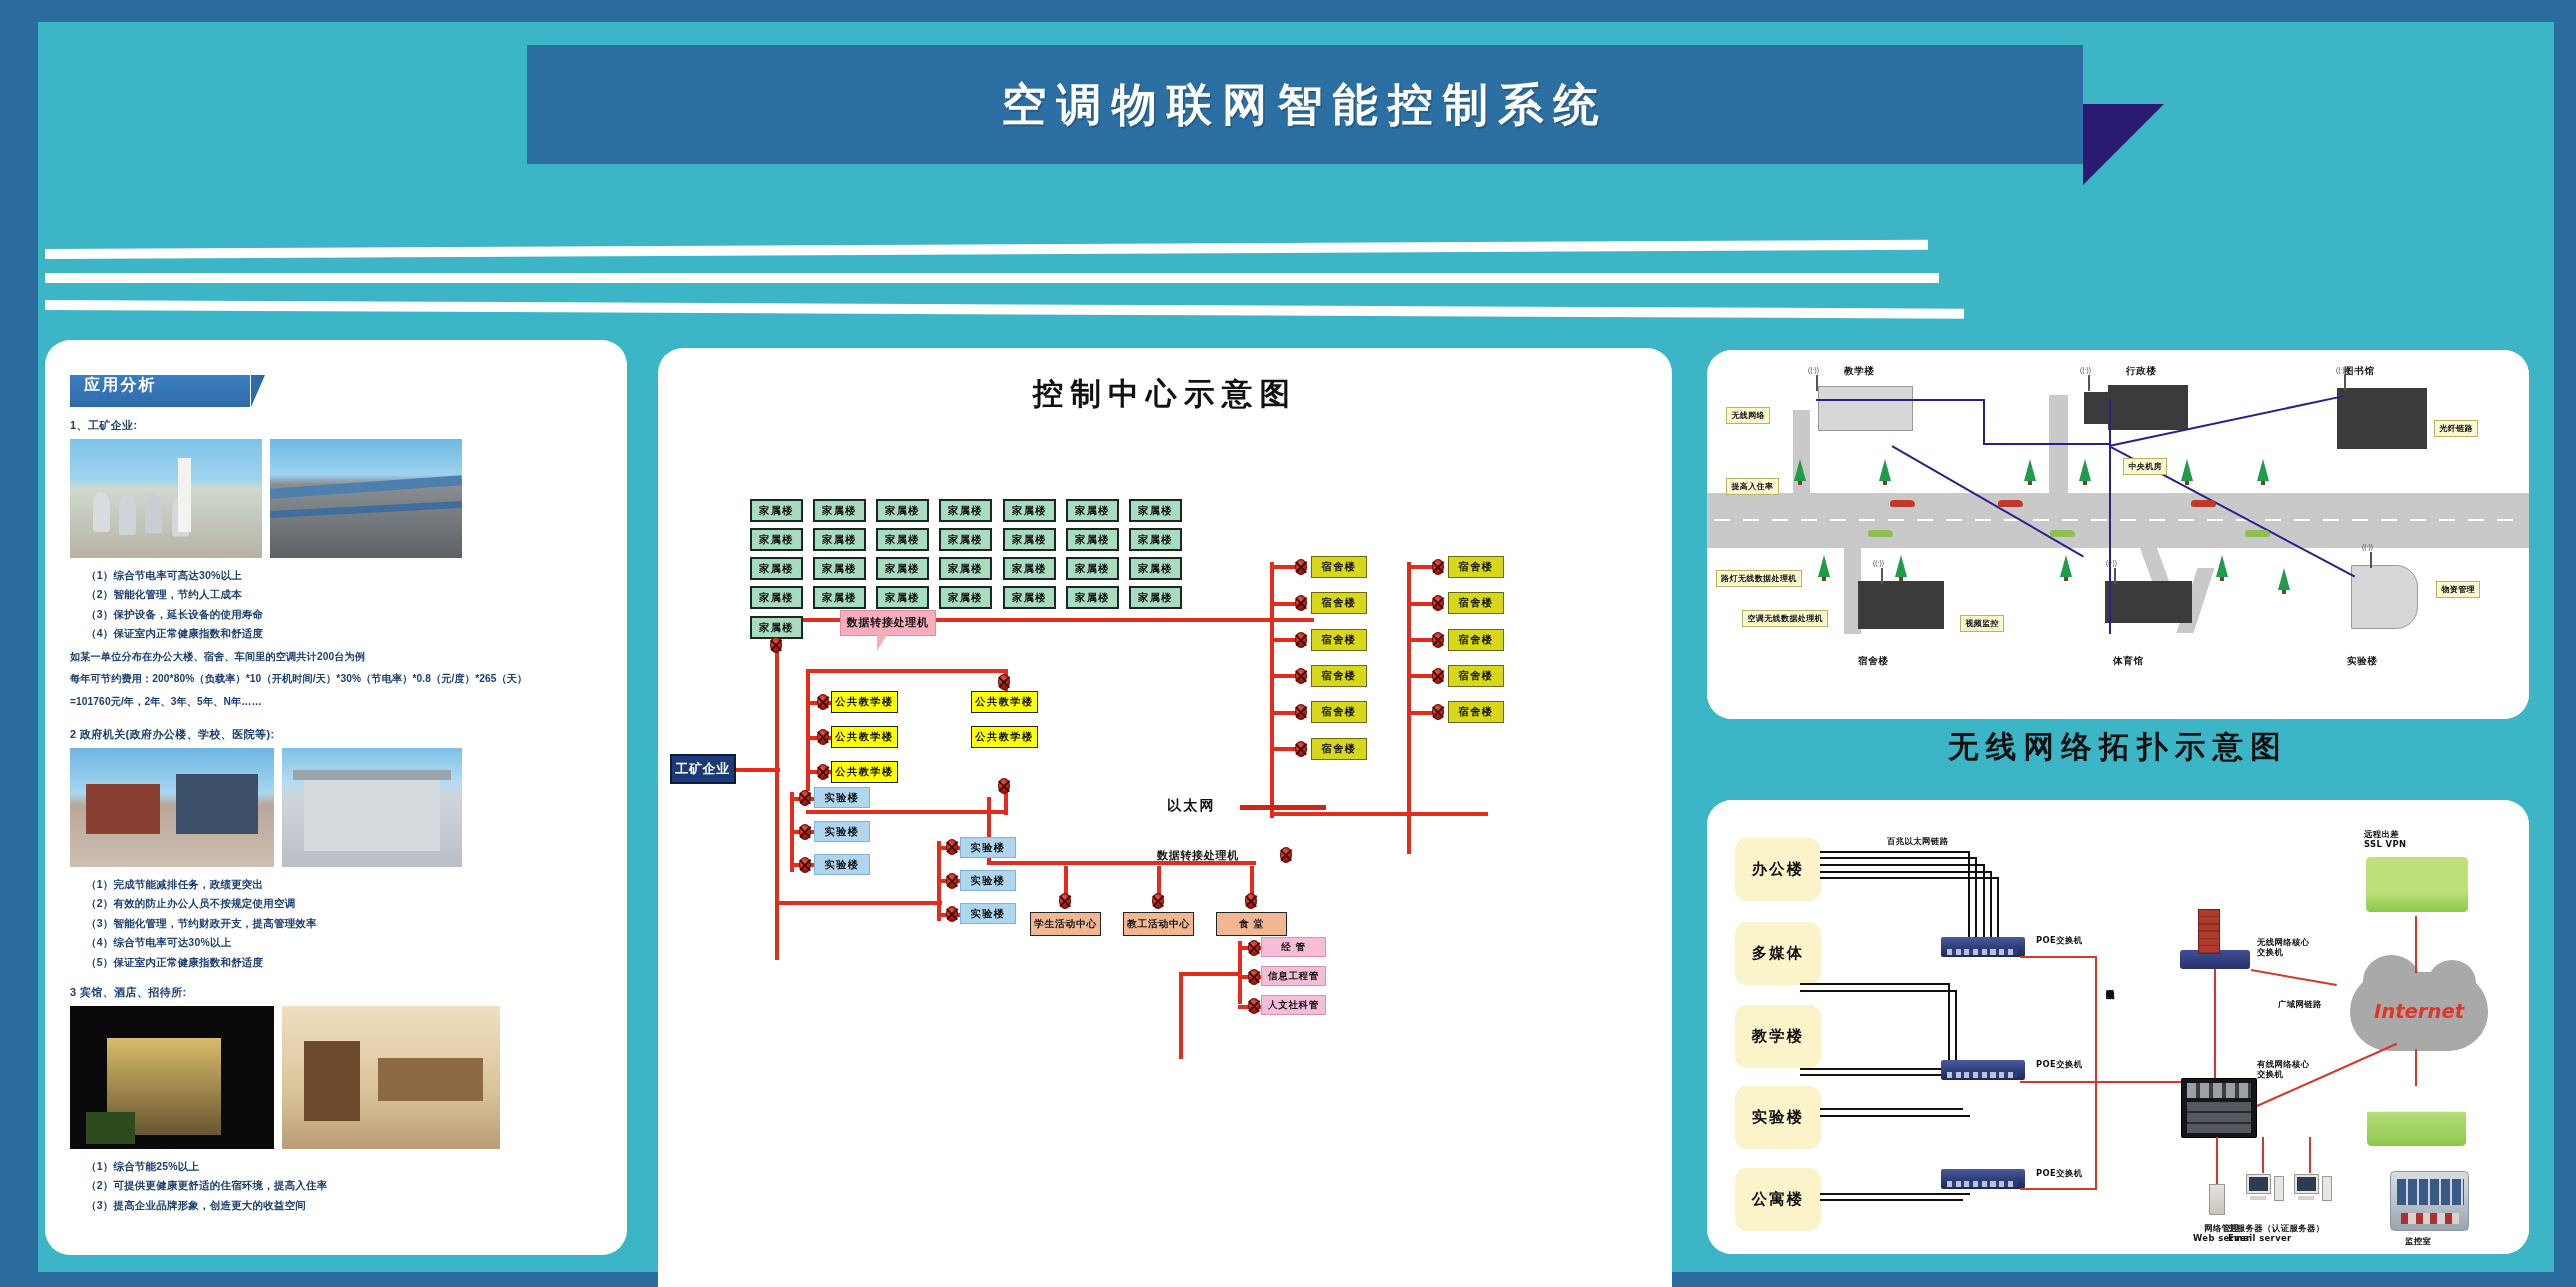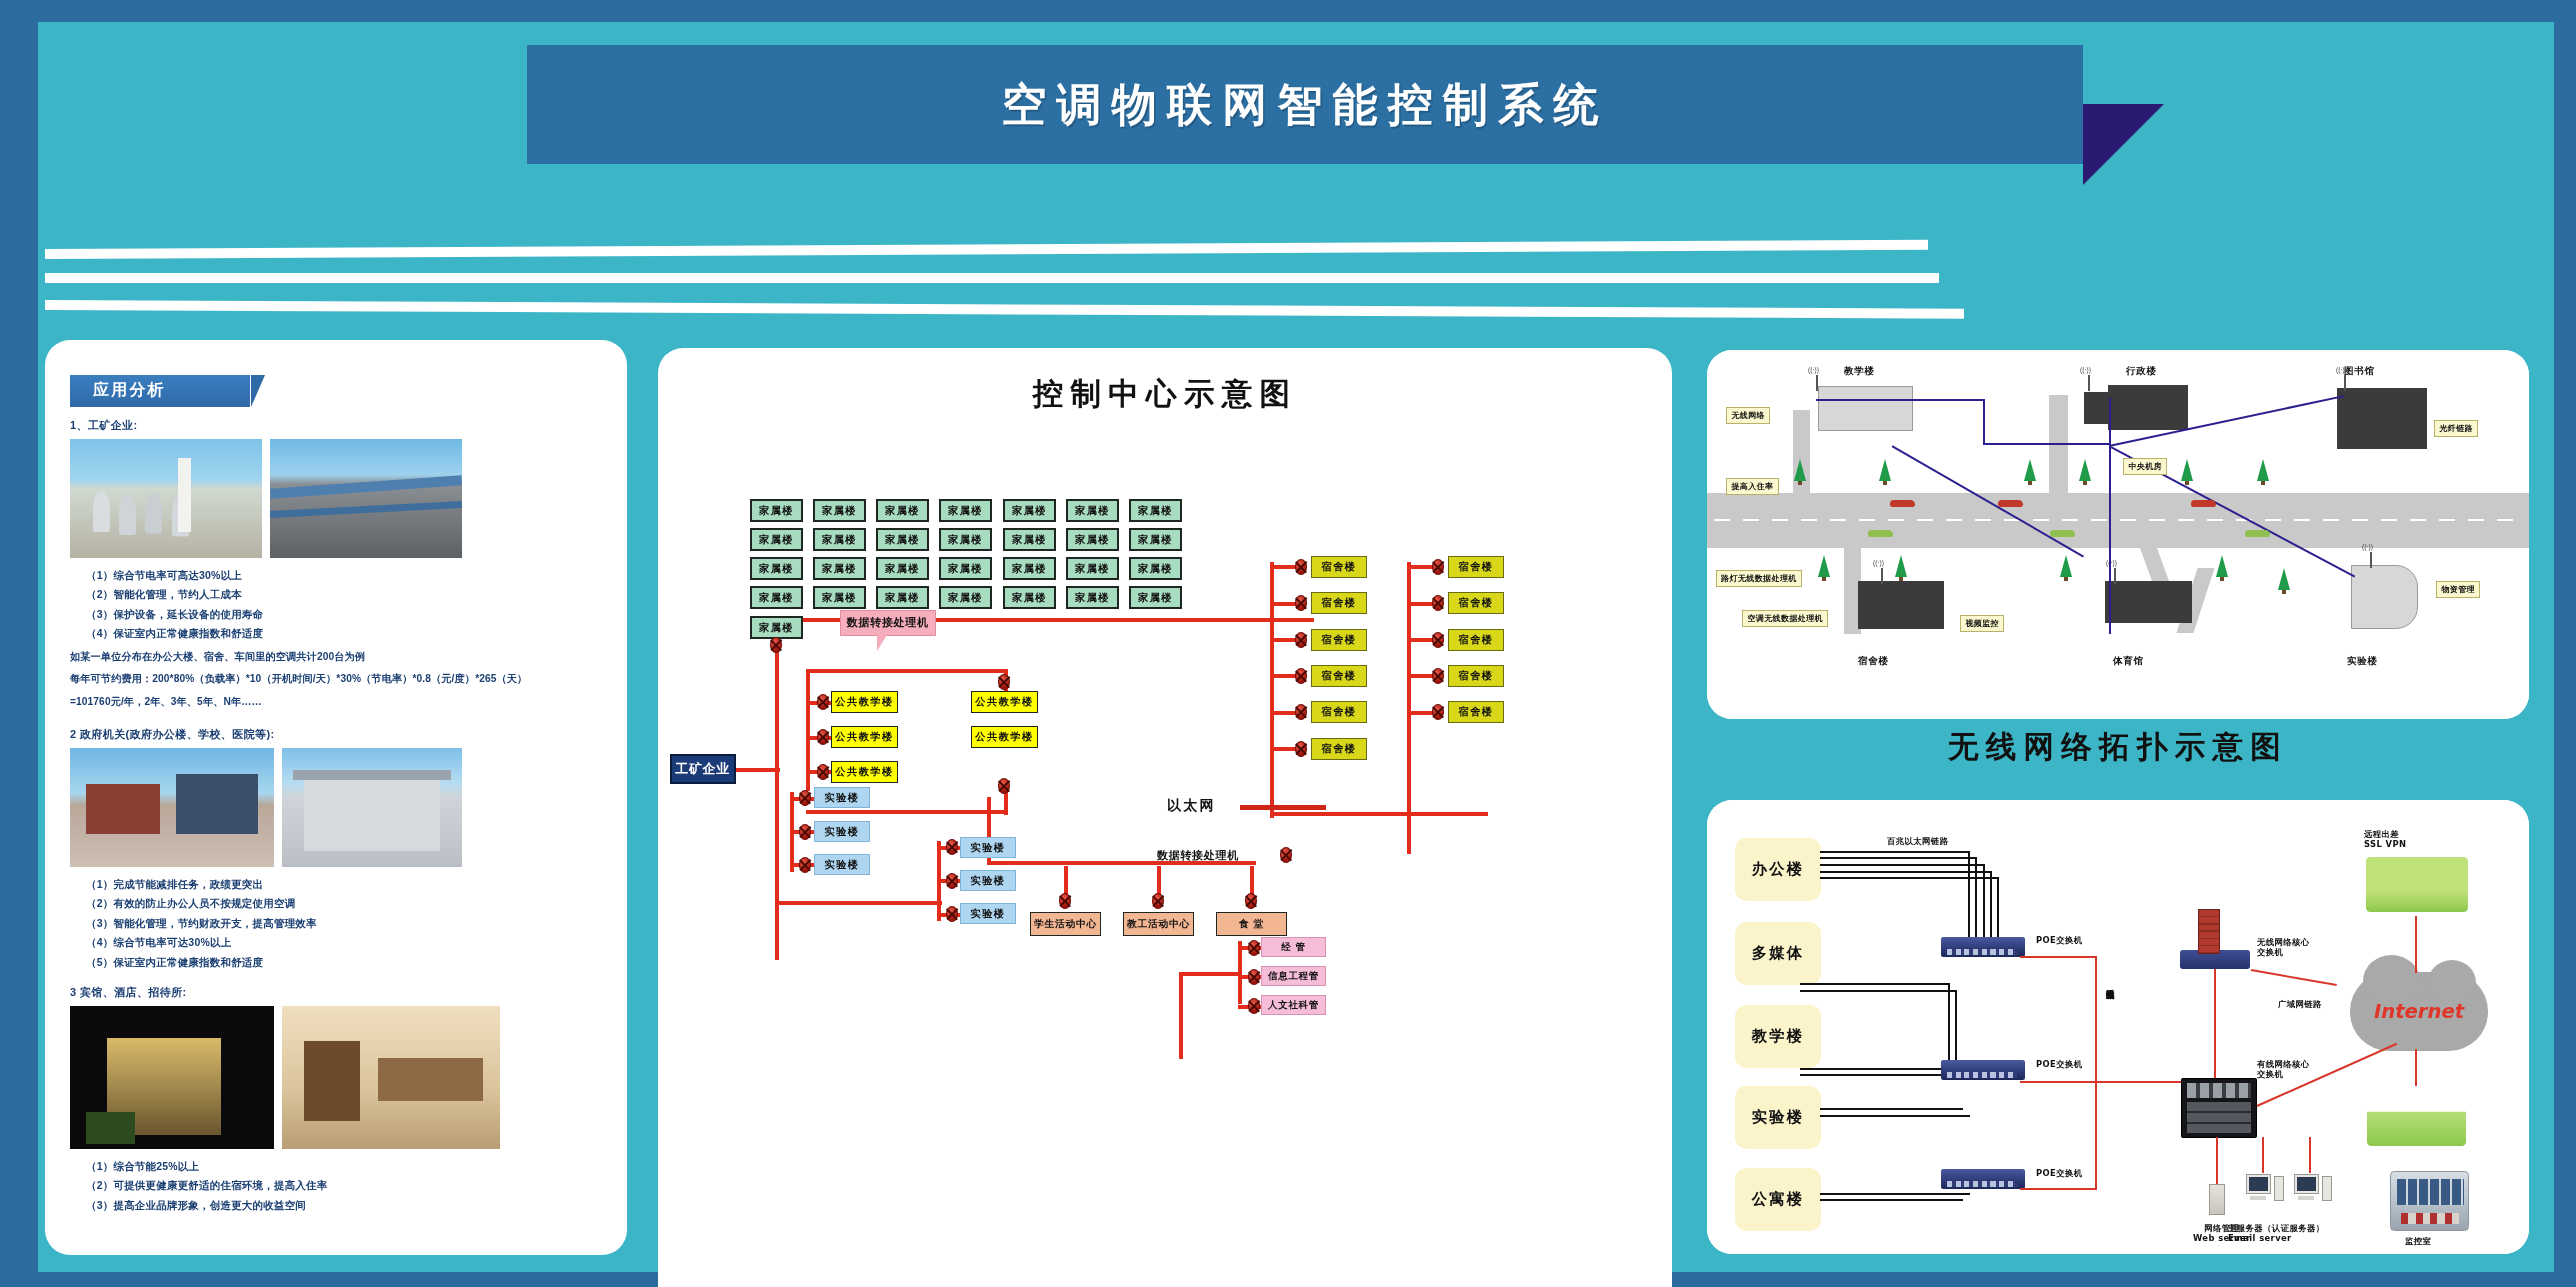--- a/index.html
+++ b/index.html
@@ -61,22 +61,22 @@
     line-height:24px;
     color:#16325c;
     text-indent:27px;
     letter-spacing:0.3px;
   }
   #app-analysis-tab {
     margin-top:14.5px;
     position:relative;
     width:180px; height:32px;
     background:linear-gradient(180deg,#3a7ec0 0%, #2f6aa8 100%);
-    display:flex; align-items:center;
-    padding-left:23px;
+    display:flex; 
+    padding-left:14px;
   }
   #app-analysis-tab span {
     color:#fff; font-size:16px; font-weight:bold; letter-spacing:2.2px;
   }
   #app-analysis-tab::after{
     content:""; position:absolute; right:-14.5px; top:0;
     width:0;height:0;
     border-top:32px solid #2f6aa8;
     border-right:14.5px solid transparent;
   }

